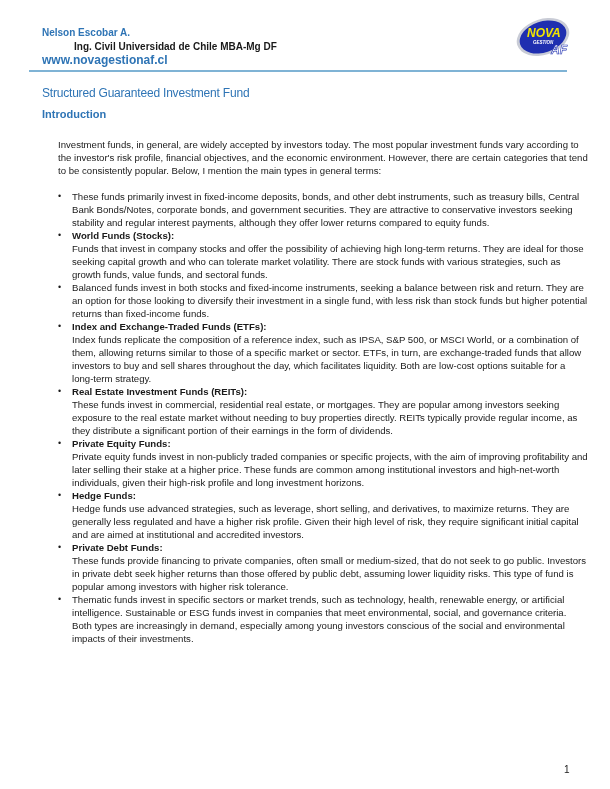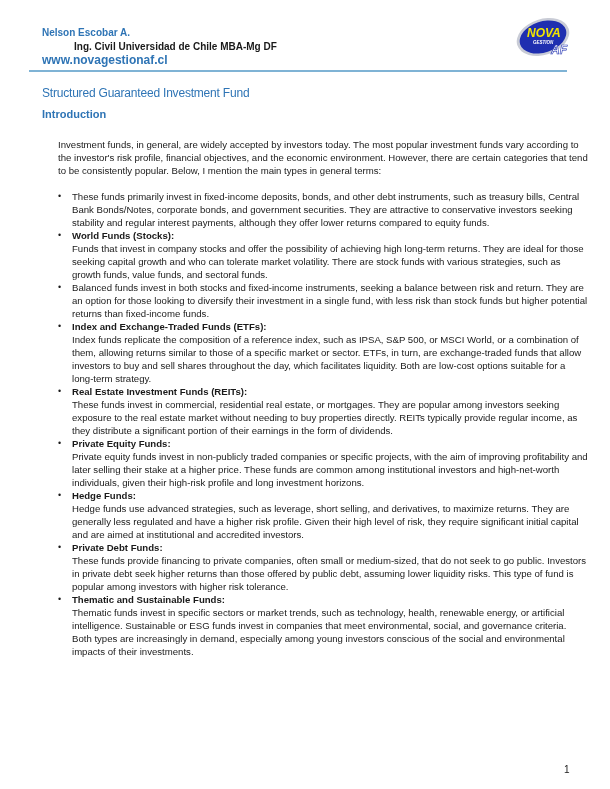--- a/index.html
+++ b/index.html
@@ -89,21 +89,20 @@
         <span class="f-title">Hedge Funds:</span>
         <span class="f-desc">Hedge funds use advanced strategies, such as leverage, short selling, and derivatives, to maximize returns. They are generally less regulated and have a higher risk profile. Given their high level of risk, they require significant initial capital and are aimed at institutional and accredited investors.</span>
       </li>
       <li>
         <span class="bullet">•</span>
         <span class="f-title">Private Debt Funds:</span>
         <span class="f-desc">These funds provide financing to private companies, often small or medium-sized, that do not seek to go public. Investors in private debt seek higher returns than those offered by public debt, assuming lower liquidity risks. This type of fund is popular among investors with higher risk tolerance.</span>
       </li>
       <li>
         <span class="bullet">•</span>
-        <span class="f-title">Thematic and Sustainable Funds:</span>
         <span class="f-desc">Thematic funds invest in specific sectors or market trends, such as technology, health, renewable energy, or artificial intelligence. Sustainable or ESG funds invest in companies that meet environmental, social, and governance criteria. Both types are increasingly in demand, especially among young investors conscious of the social and environmental impacts of their investments.</span>
       </li>
     </ul>
 
   </div>
 
   <div class="page-num">1</div>
 </div>
 
 </body></html>

